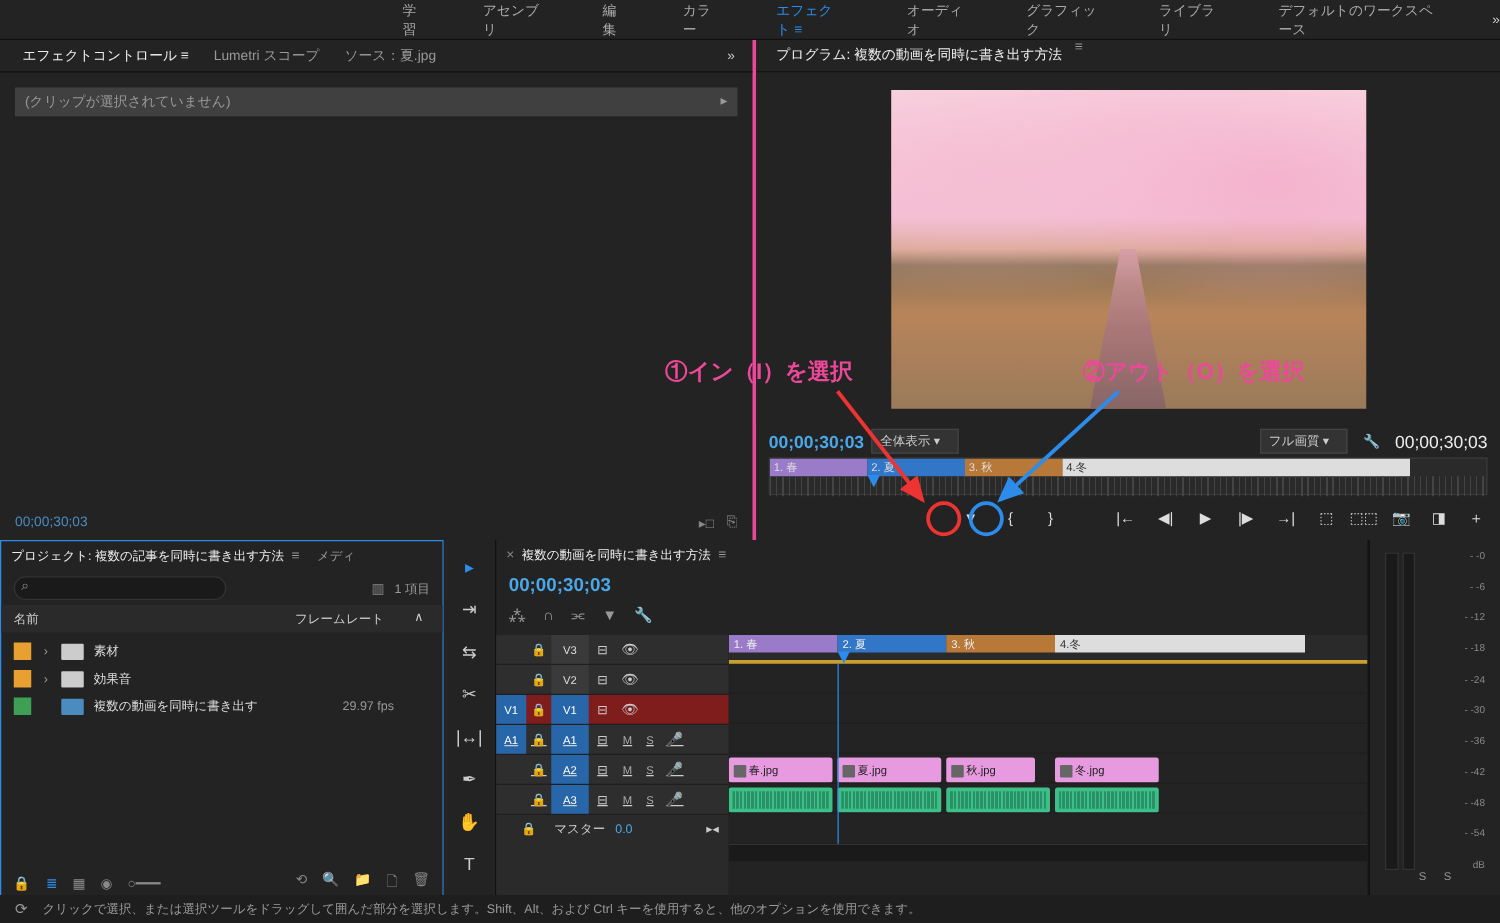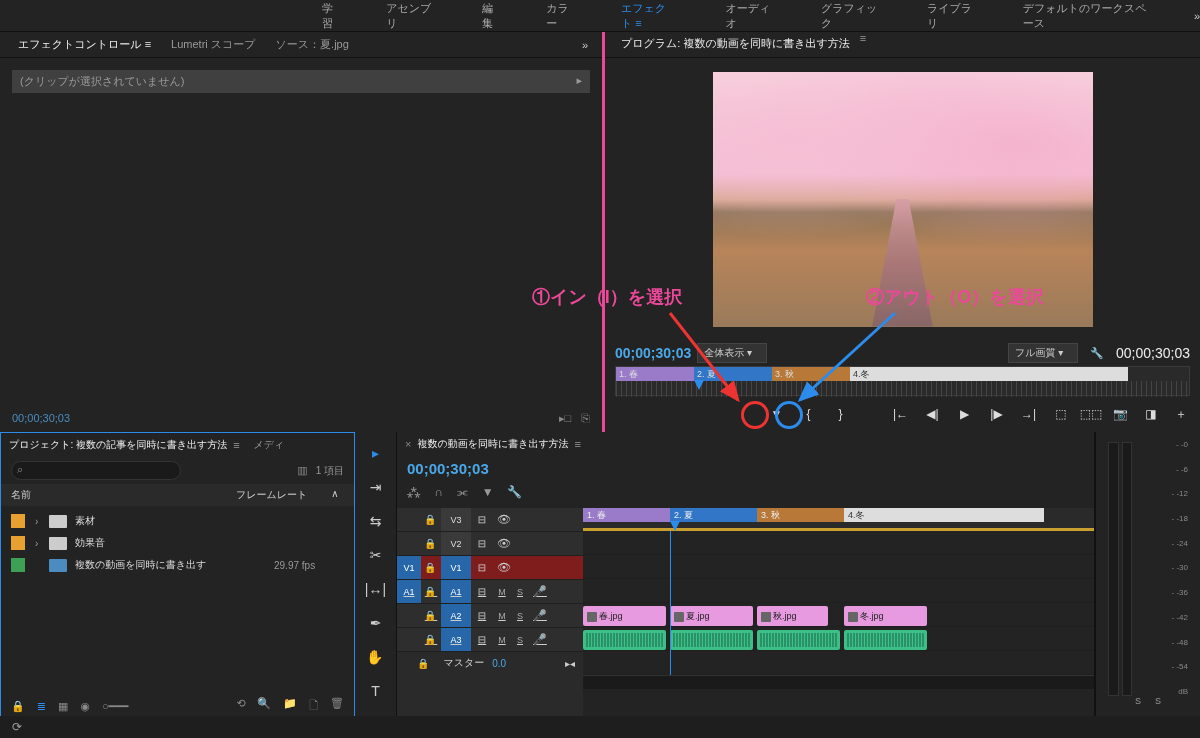--- a/index.html
+++ b/index.html
@@ -466,13 +466,14 @@
         <path d="M0,0 L7,3 L0,6 Z" fill="#2d8ceb"></path>
       </marker>
     </defs>
   <line x1="105" y1="5" x2="10" y2="92" stroke="#2d8ceb" stroke-width="3" marker-end="url(#ah2)"></line>
 </svg>
 <div class="circle-red"></div>
 <div class="circle-blue"></div>
 
 <div class="status-bar">
   <span class="sync-icon">⟳</span>
+  <span>クリックで選択、または選択ツールをドラッグして囲んだ部分を選択します。Shift、Alt、および Ctrl キーを使用すると、他のオプションを使用できます。</span>
 </div>
 
 </body></html>

